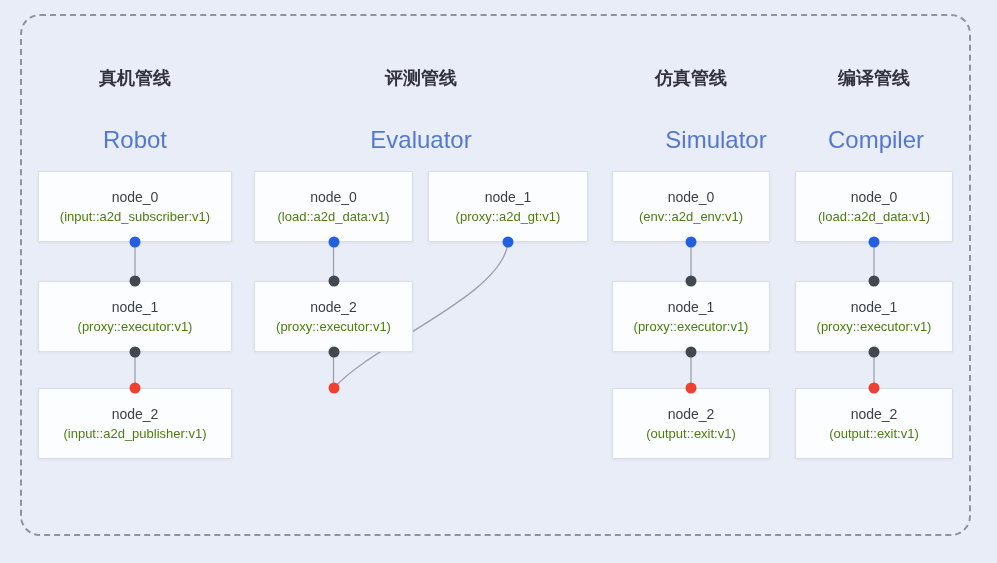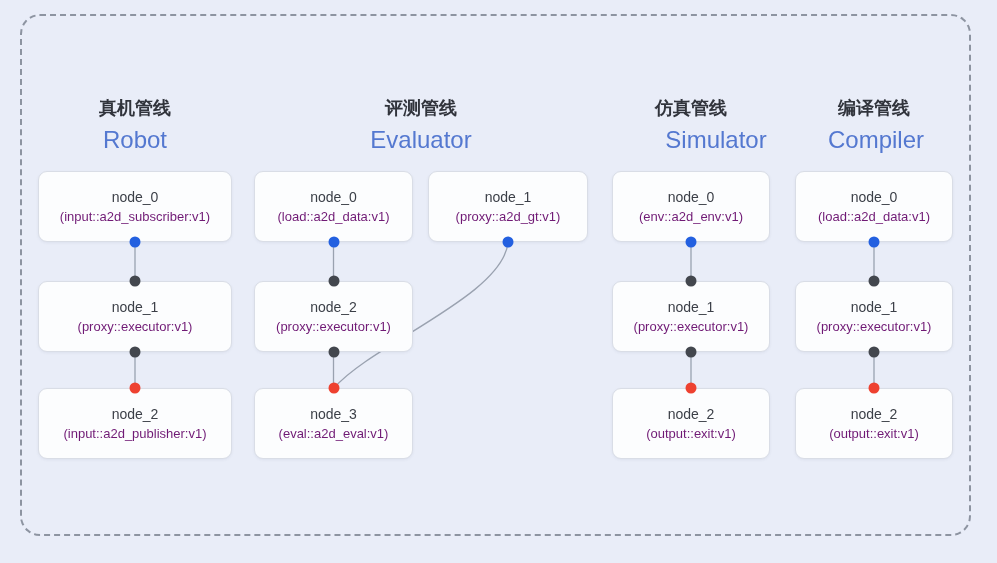--- a/index.html
+++ b/index.html
@@ -12,35 +12,35 @@
   .stage{position:absolute;inset:0;}
   .dashed-frame{
     position:absolute;left:20px;top:14px;width:951px;height:522px;
     border:2px dashed var(--dash,#8d94a1);
     border-radius:20px;
     box-sizing:border-box;
   }
   .edges-svg{position:absolute;left:0;top:0;width:997px;height:563px;z-index:1;}
   .hdr-zh{
     position:absolute;top:66px;transform:translateX(-50%);
-    font-size:18px;font-weight:bold;color:#31343c;z-index:3;white-space:nowrap;margin-top:30px;
+    font-size:18px;font-weight:bold;color:#31343c;z-index:3;white-space:nowrap;
   }
   .hdr-en{
     position:absolute;top:126px;transform:translateX(-50%);
     font-size:24px;color:var(--accent-blue,#5478d0);z-index:3;white-space:nowrap;
   }
   .node{
     position:absolute;height:71px;box-sizing:border-box;
-    background:#fcfdfe;border:1px solid #d9dde6;border-radius:9px;
+    background:#fcfdfe;border:1px solid #d9dde6;border-radius:1px;
     box-shadow:0 1px 3px rgba(60,70,100,.07);
     display:flex;flex-direction:column;justify-content:center;align-items:center;
     z-index:2;
   }
   .node-title{font-size:14px;color:#3b3f47;line-height:20px;}
-  .node-type{font-size:13px;color:#701a75;line-height:19px;}
+  .node-type{font-size:13px;color:#4d7c0f;line-height:19px;}
   .dot{
     position:absolute;width:11px;height:11px;border-radius:50%;
     transform:translate(-50%,-50%);z-index:4;
   }
   .dot.blue{background:var(--port-blue,#2360e0);}
   .dot.dark{background:var(--port-dark,#43474e);}
   .dot.red{background:var(--port-red,#ee4130);}
 </style>
 </head>
 <body>
@@ -90,24 +90,20 @@
     <div class="node-type">(load::a2d_data:v1)</div>
   </div>
   <div class="node" style="left:428px;top:171px;width:160px;">
     <div class="node-title">node_1</div>
     <div class="node-type">(proxy::a2d_gt:v1)</div>
   </div>
   <div class="node" style="left:254px;top:281px;width:159px;">
     <div class="node-title">node_2</div>
     <div class="node-type">(proxy::executor:v1)</div>
   </div>
-  <div class="node" style="left:254px;top:388px;width:159px;">
-    <div class="node-title">node_3</div>
-    <div class="node-type">(eval::a2d_eval:v1)</div>
-  </div>
 
   <div class="node" style="left:612px;top:171px;width:158px;">
     <div class="node-title">node_0</div>
     <div class="node-type">(env::a2d_env:v1)</div>
   </div>
   <div class="node" style="left:612px;top:281px;width:158px;">
     <div class="node-title">node_1</div>
     <div class="node-type">(proxy::executor:v1)</div>
   </div>
   <div class="node" style="left:612px;top:388px;width:158px;">

